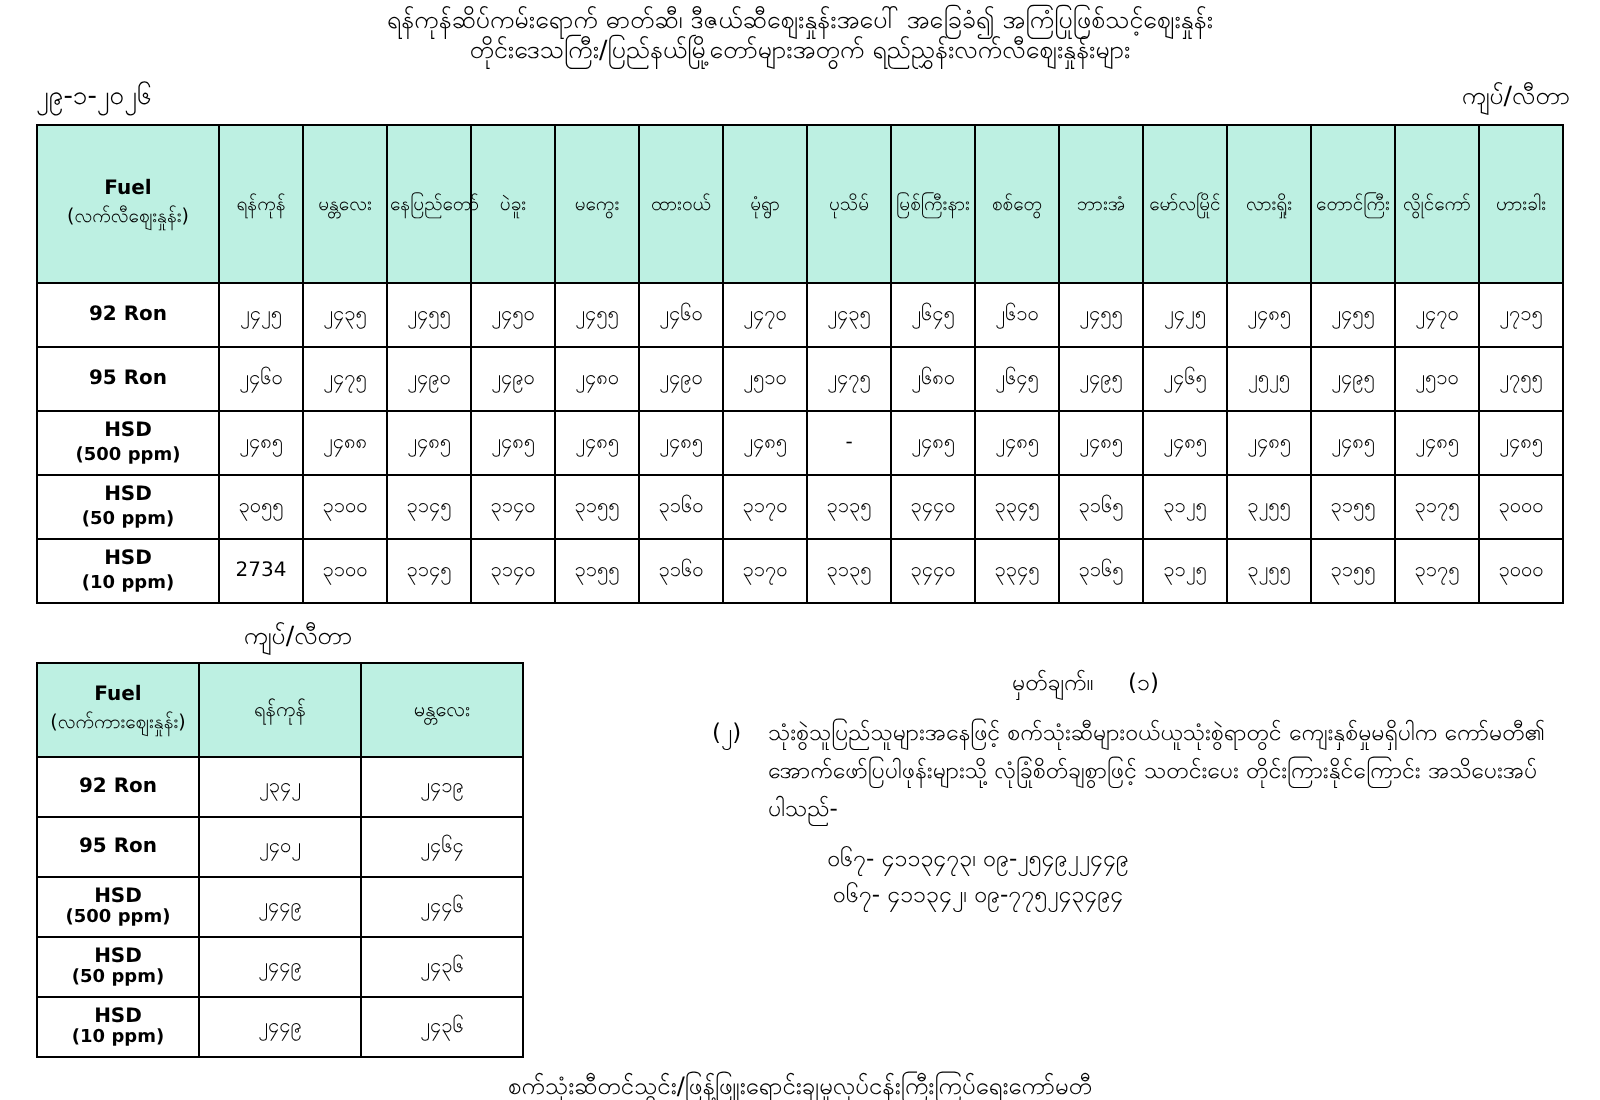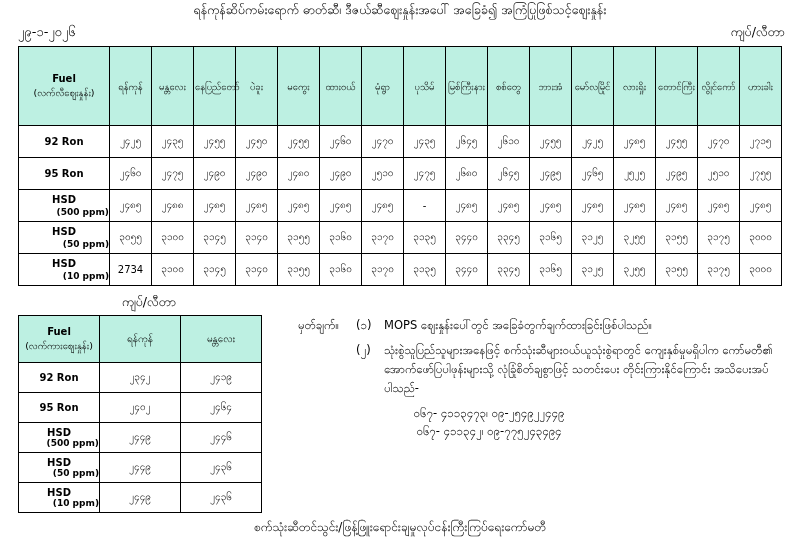--- a/index.html
+++ b/index.html
@@ -91,21 +91,20 @@
   table.main tbody td.rowlabel {
     background: #ffffff;
     font-weight: bold;
     font-size: 10px;
     line-height: 12px;
   }
   .rowlabel .sub {
     font-weight: bold;
     font-size: 9px;
     display: block;
-    text-align: right;
   }
   .lower-wrap {
     display: flex;
     align-items: flex-start;
     margin-top: 8px;
   }
   .lower-left {
     width: 262px;
     margin-left: 18px;
   }
@@ -175,20 +174,21 @@
     margin-top: 6px;
   }
 </style>
 </head>
 <body>
 
 <div class="page">
 
   <div class="header-block">
     <div class="header-line1">ရန်ကုန်ဆိပ်ကမ်းရောက် ဓာတ်ဆီ၊ ဒီဇယ်ဆီဈေးနှုန်းအပေါ် အခြေခံ၍ အကြံပြုဖြစ်သင့်ဈေးနှုန်း</div>
+    <div class="header-line2">တိုင်းဒေသကြီး/ပြည်နယ်မြို့တော်များအတွက် ရည်ညွှန်းလက်လီဈေးနှုန်းများ</div>
   </div>
 
   <div class="subhead-row">
     <div class="date-label">၂၉-၁-၂၀၂၆</div>
     <div class="unit-label">ကျပ်/လီတာ</div>
   </div>
 
   <table class="main">
     <thead>
       <tr>
@@ -417,21 +417,20 @@
             <td>၂၄၃၆</td>
           </tr>
         </tbody>
       </table>
     </div>
 
     <div class="notes">
       <div class="note-row">
         <div class="note-key">မှတ်ချက်။</div>
         <div class="note-num">(၁)</div>
-        <div class="note-text">MOPS ဈေးနှုန်းပေါ်တွင် အခြေခံတွက်ချက်ထားခြင်းဖြစ်ပါသည်။</div>
       </div>
       <div class="note-row">
         <div class="note-key"></div>
         <div class="note-num">(၂)</div>
         <div class="note-text">သုံးစွဲသူပြည်သူများအနေဖြင့် စက်သုံးဆီများဝယ်ယူသုံးစွဲရာတွင် ကျေးနှစ်မှုမရှိပါက ကော်မတီ၏ အောက်ဖော်ပြပါဖုန်းများသို့ လုံခြုံစိတ်ချစွာဖြင့် သတင်းပေး တိုင်းကြားနိုင်ကြောင်း အသိပေးအပ်ပါသည်-</div>
       </div>
       <div class="phones">
         <div>၀၆၇- ၄၁၁၃၄၇၃၊ ၀၉-၂၅၄၉၂၂၄၄၉</div>
         <div>၀၆၇- ၄၁၁၃၄၂၊ ၀၉-၇၇၅၂၄၃၄၉၄</div>
       </div>

